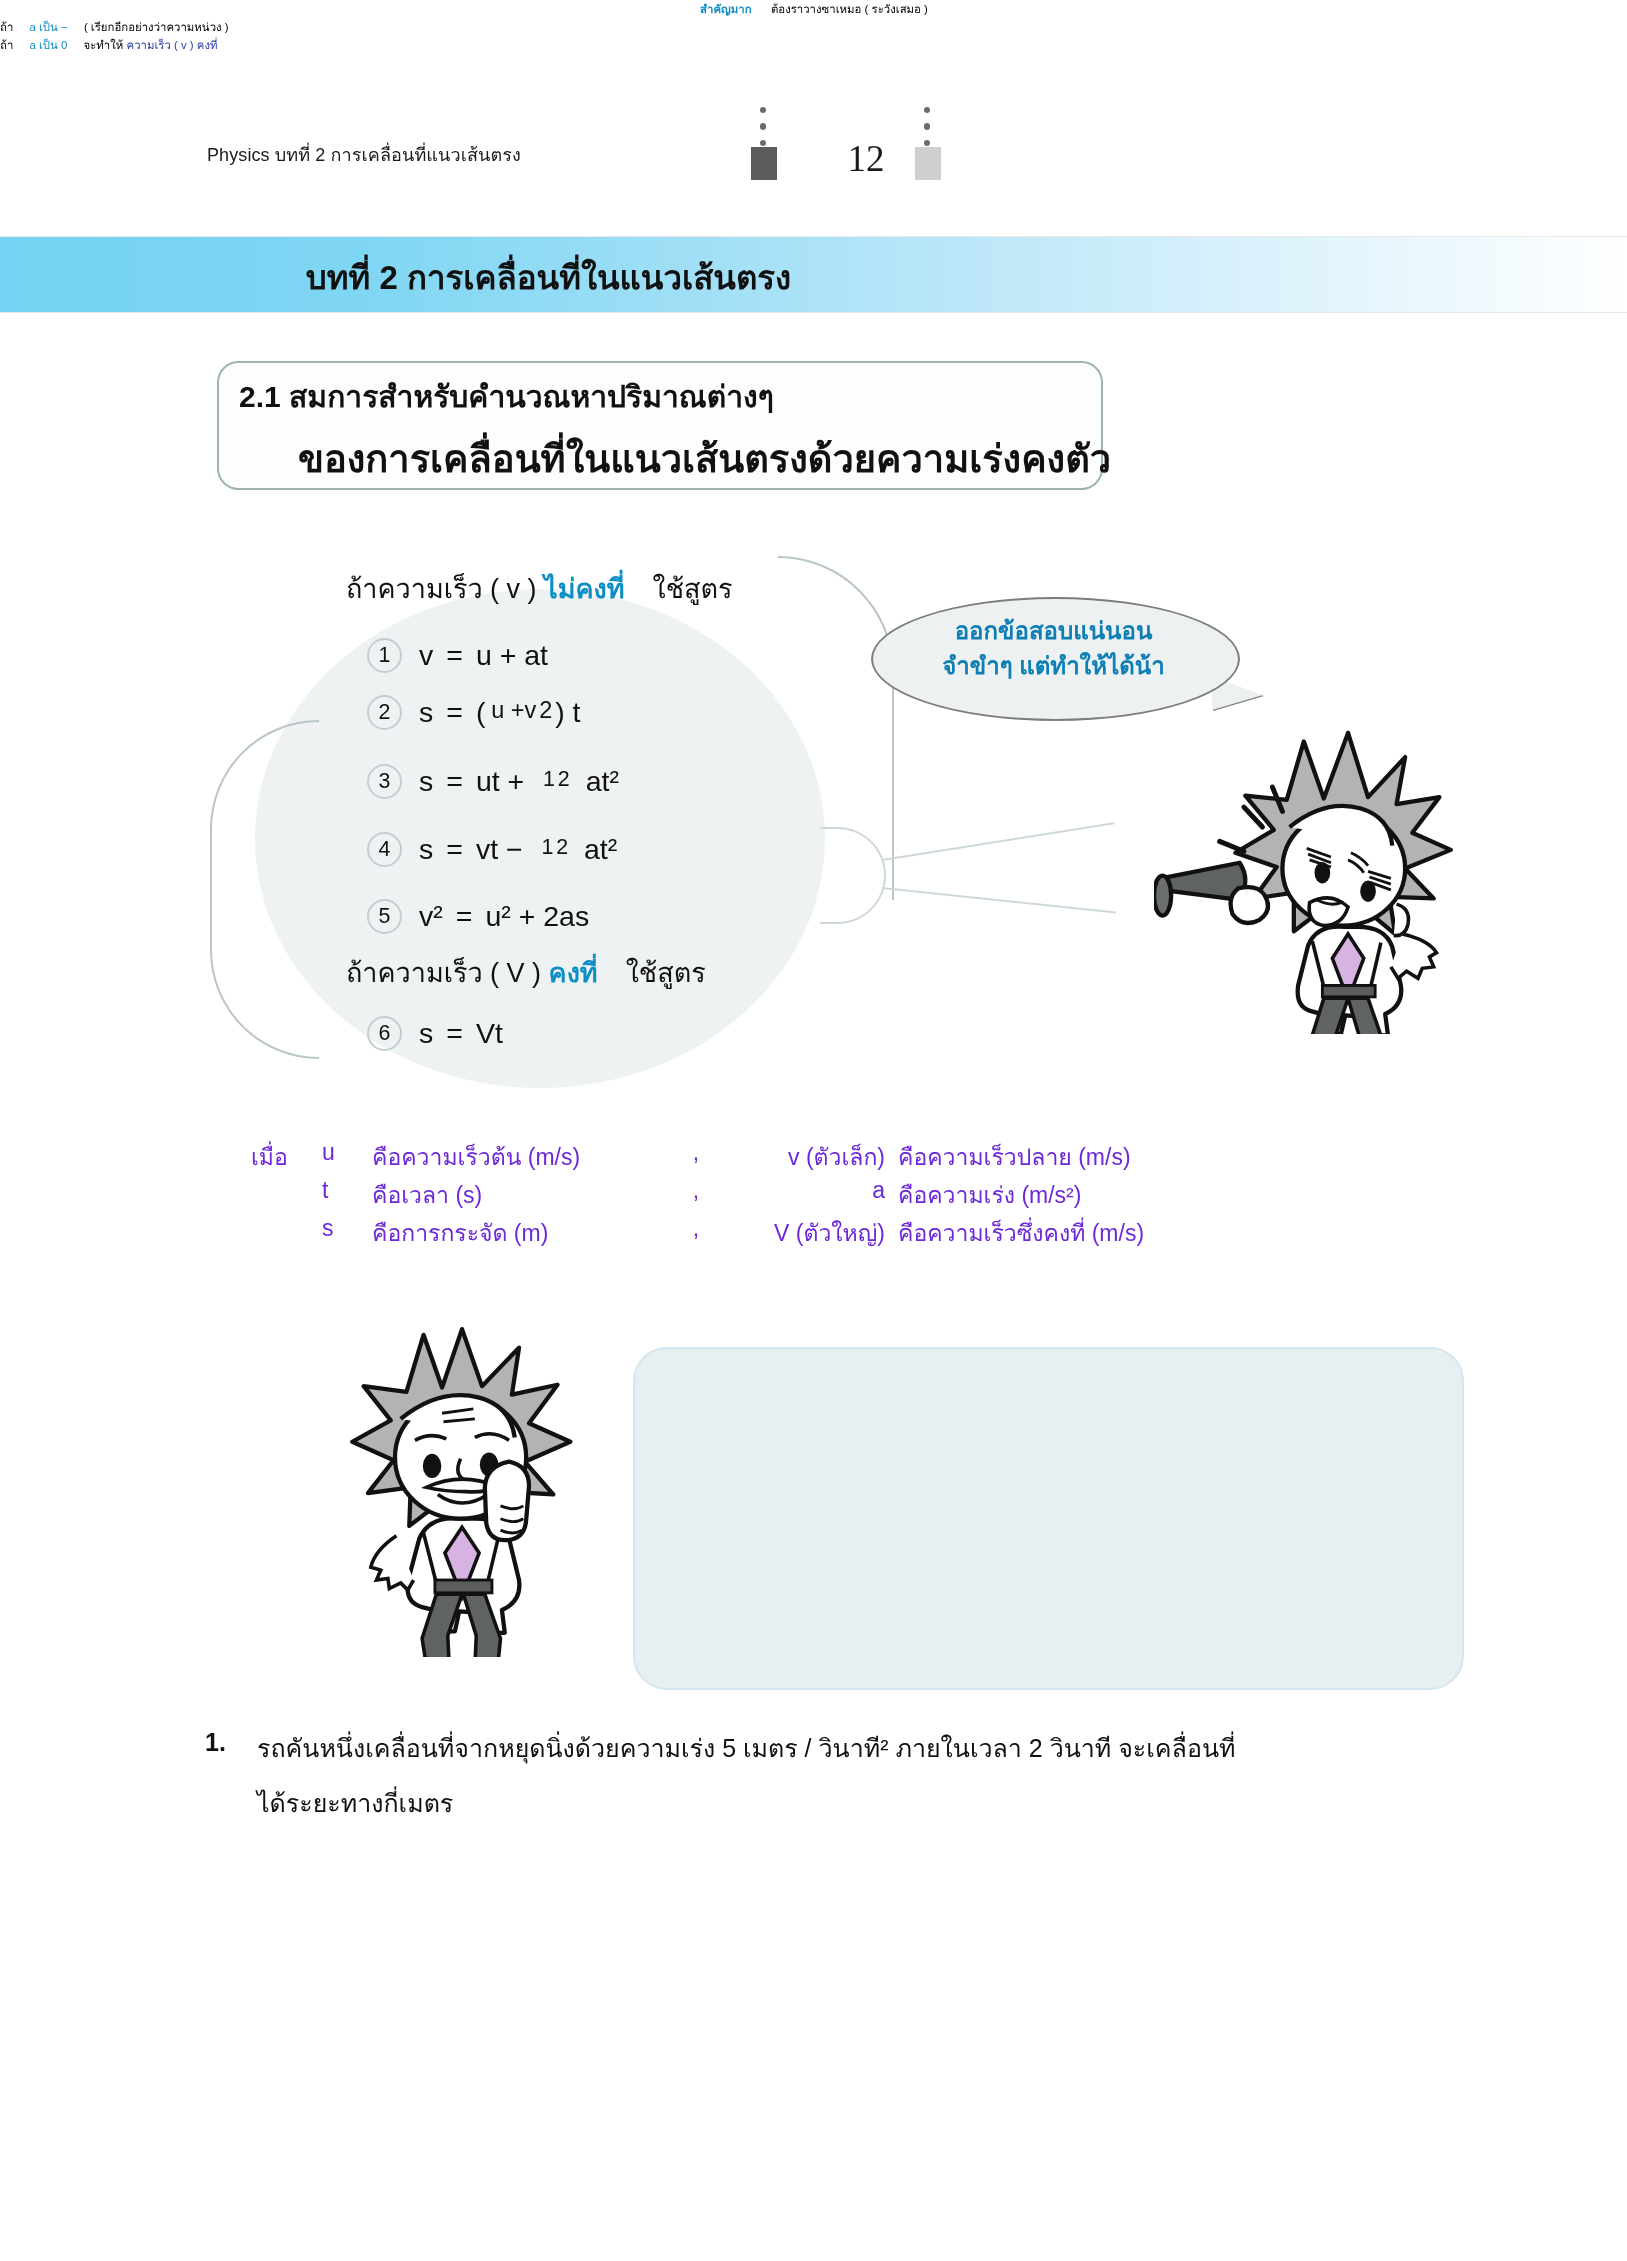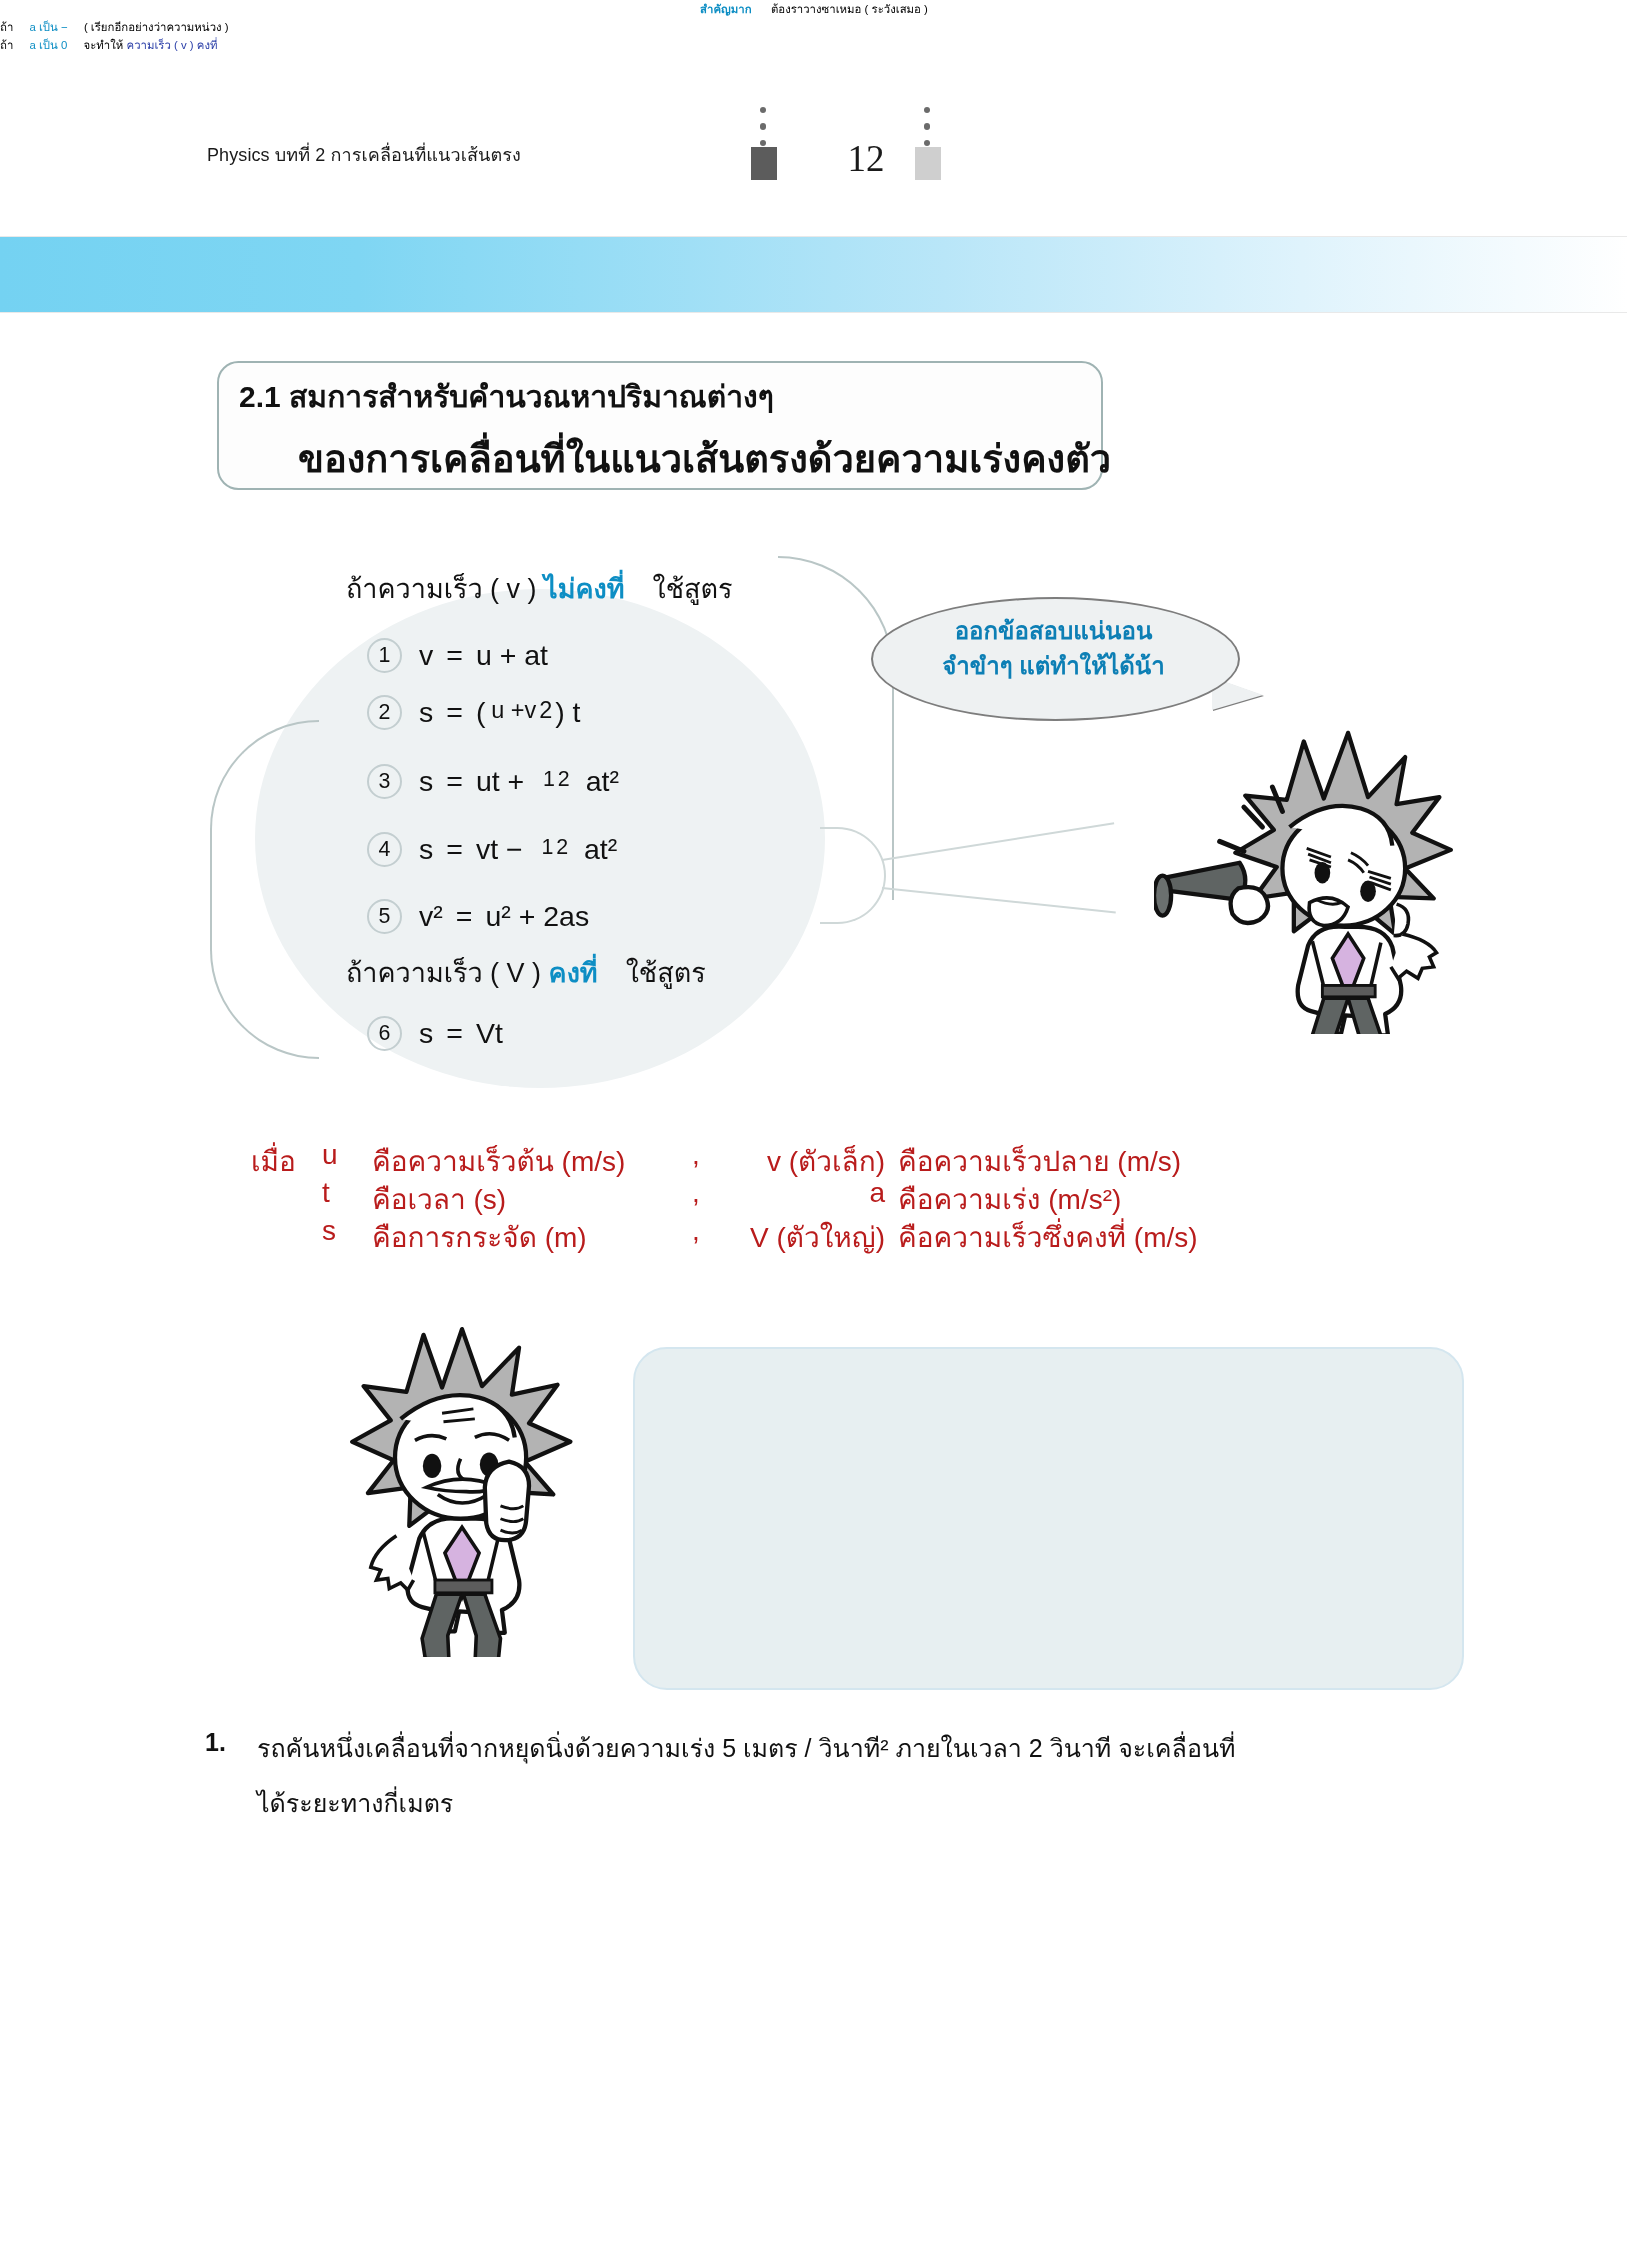--- a/index.html
+++ b/index.html
@@ -80,21 +80,21 @@
   
   .bubble{position:absolute;left:871px;top:597px;width:365px;height:120px;
     background:#eef1f2;border:2.1px solid #7d7d7d;border-radius:50%/50%;}
   .bubble-txt{position:absolute;left:871px;top:614px;width:365px;text-align:center;
     color:#0d7fb5;font-size:24px;font-weight:bold;line-height:1.45;}
   .bub-tail{position:absolute;left:1212px;top:677px;width:0;height:0;
     border-top:18.5px solid transparent;border-bottom:15.7px solid transparent;border-left:51px solid #eef1f2;
     filter:drop-shadow(1.4px 1.4px 0 #7d7d7d);}
 
   
-  .defs{position:absolute;left:251px;top:1139px;font-size:28px;color:#b91c1c;white-space:nowrap;}
+  .defs{position:absolute;left:251px;top:1139px;font-size:23px;color:#6d28d9;white-space:nowrap;}
   .defs .row{height:38px;display:flex;align-items:flex-start;}
   .defs .c0{width:71px;}
   .defs .c1{width:50px;text-align:left;}
   .defs .c2{width:299px;}
   .defs .c3{width:50px;text-align:center;}
   .defs .c4{width:164px;text-align:right;padding-right:13px;}
   .defs .c5{width:299px;}
 
   
   .note{position:absolute;left:633px;top:1347px;width:827px;height:339px;
@@ -138,20 +138,21 @@
         <i></i>
         <i></i>
         <i></i>
       </div>
     <div class="sq dark"></div>
     <div class="sq light"></div>
     <div class="pagenum">12</div>
   </div>
 
   <div class="banner"></div>
+  <div class="banner-title">บทที่ 2 การเคลื่อนที่ในแนวเส้นตรง</div>
 
   <div class="sec-box"></div>
   <div class="sec-l1">2.1 สมการสำหรับคำนวณหาปริมาณต่างๆ</div>
   <div class="sec-l2">ของการเคลื่อนที่ในแนวเส้นตรงด้วยความเร่งคงตัว</div>
 
   <div class="formula-blob"></div>
   <div class="swoosh-left"></div>
   <div class="swoosh-right"></div>
   <div class="mouth"></div>
   <div class="ray" style="left:882px;top:859px;width:235px;transform:rotate(-9deg);"></div>

